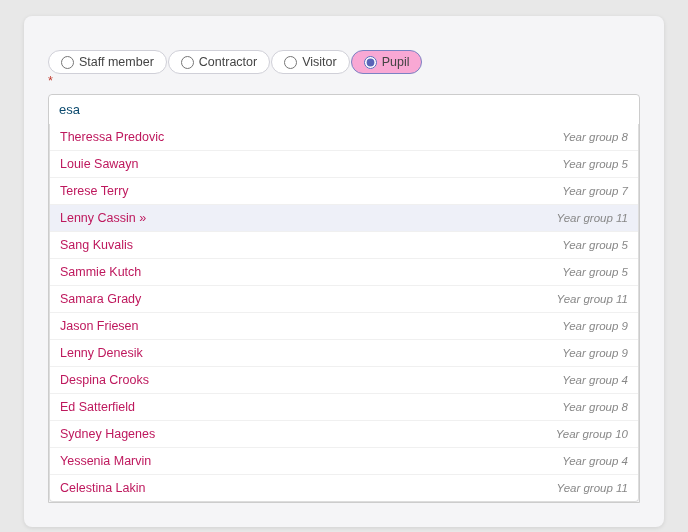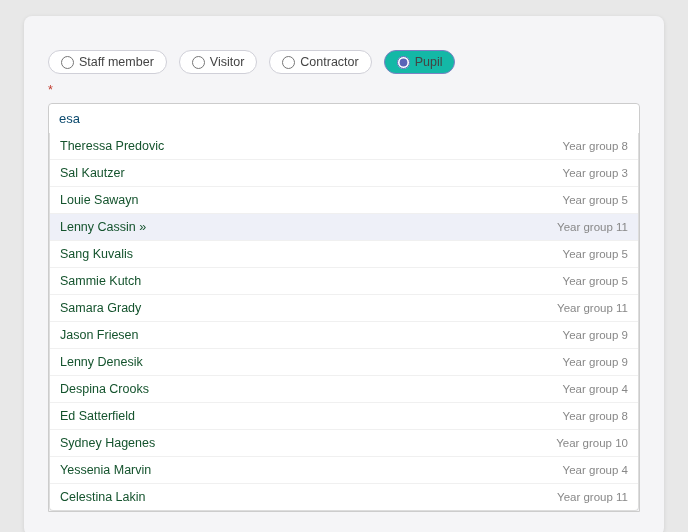--- a/index.html
+++ b/index.html
@@ -21,38 +21,38 @@
       box-shadow: 0 1px 4px rgba(0,0,0,0.1);
     }
     .card-title {
       font-size: 15px;
       font-weight: 600;
       color: #333;
       margin-bottom: 14px;
     }
     .radio-group {
       display: flex;
-      gap: 12px;
+      gap: 1px;
       flex-wrap: wrap;
-      margin-bottom: 9px;
+      margin-bottom: 0;
     }
     .radio-option {
       display: flex;
       align-items: center;
       gap: 5px;
       background: #fff;
       border: 1px solid #d0d0d8;
       border-radius: 16px;
       padding: 4px 12px;
       cursor: pointer;
       font-size: 12.5px;
       color: #444;
     }
     .radio-option.selected {
-      background: #14b8a6;
+      background: #f9a8d4;
       border-color: #7b82c4;
     }
     .radio-option input[type="radio"] {
       accent-color: #5a64b8;
       width: 13px;
       height: 13px;
     }
     .field-label {
       font-size: 12.5px;
       color: #555;
@@ -87,26 +87,27 @@
       cursor: pointer;
       border-bottom: 1px solid #f0f0f0;
     }
     .dropdown-item:last-child {
       border-bottom: none;
     }
     .dropdown-item.selected {
       background: #eef0f8;
     }
     .item-name {
-      color: #14532d;
+      color: #be185d;
       font-size: 12.5px;
     }
     .item-group {
       color: #888;
       font-size: 11.5px;
+      font-style: italic;
     }
     .search-wrapper {
       border: 1px solid #ccc;
       border-radius: 4px 4px 0 0;
     }
     .search-wrapper .search-input {
       border: none;
       border-radius: 4px 4px 0 0;
     }
   </style>
@@ -116,51 +117,51 @@
 <div class="card">
   <div class="card-title"></div>
 
   <div class="radio-group" id="radio-group">
       <label class="radio-option">
         <input type="radio" name="person-type" style="">
         <span>Staff member</span>
       </label>
       <label class="radio-option">
         <input type="radio" name="person-type" style="">
-        <span>Visitor</span>
+        <span>Contractor</span>
       </label>
       <label class="radio-option">
         <input type="radio" name="person-type" style="">
-        <span>Contractor</span>
+        <span>Visitor</span>
       </label>
       <label class="radio-option selected">
         <input type="radio" name="person-type" checked="" style="">
         <span>Pupil</span>
       </label>
     </div>
 
   <div class="field-label">
     <span class="required">*</span>
     <span></span>
   </div>
 
   <div class="search-wrapper">
     <input type="text" class="search-input" id="search-input" value="esa" style="">
     <div class="dropdown-list" id="dropdown-list">
         <div class="dropdown-item">
           <span class="item-name">Theressa Predovic</span>
           <span class="item-group">Year group 8</span>
         </div>
         <div class="dropdown-item">
-          <span class="item-name">Sal Kautzer</span>
-          <span class="item-group">Year group 3</span>
-        </div>
-        <div class="dropdown-item">
           <span class="item-name">Louie Sawayn</span>
           <span class="item-group">Year group 5</span>
+        </div>
+        <div class="dropdown-item">
+          <span class="item-name">Terese Terry</span>
+          <span class="item-group">Year group 7</span>
         </div>
         <div class="dropdown-item selected">
           <span class="item-name">Lenny Cassin »</span>
           <span class="item-group">Year group 11</span>
         </div>
         <div class="dropdown-item">
           <span class="item-name">Sang Kuvalis</span>
           <span class="item-group">Year group 5</span>
         </div>
         <div class="dropdown-item">

